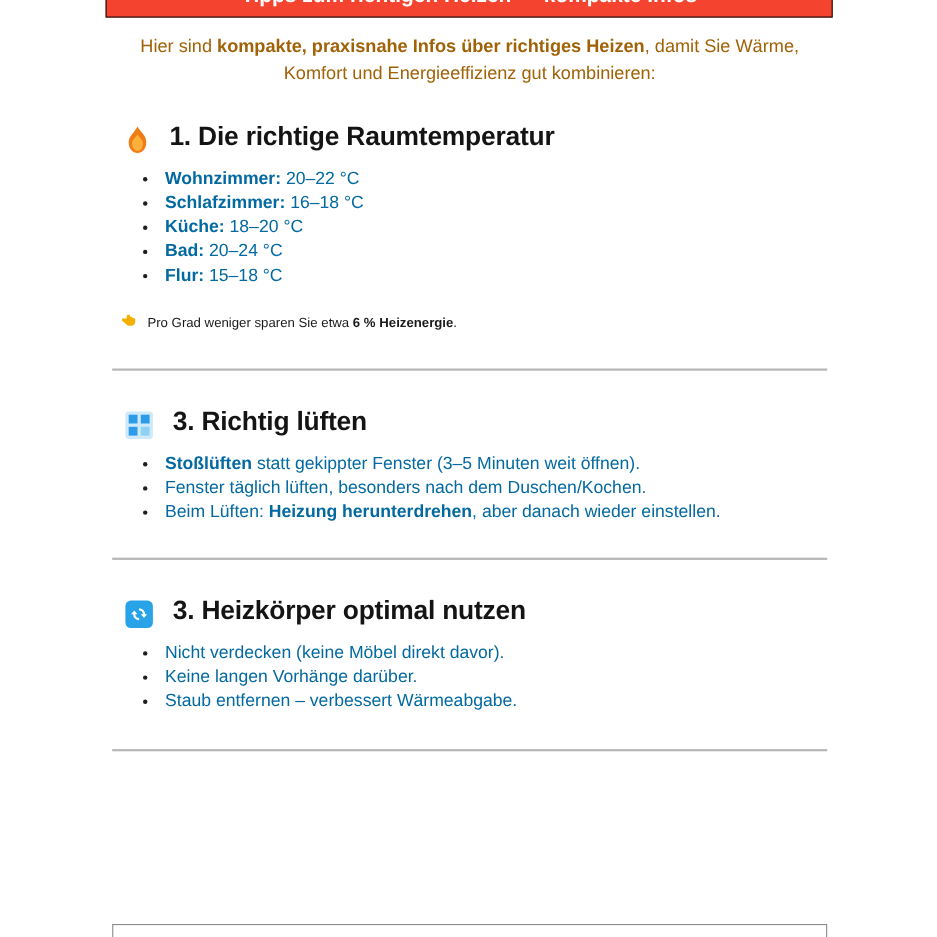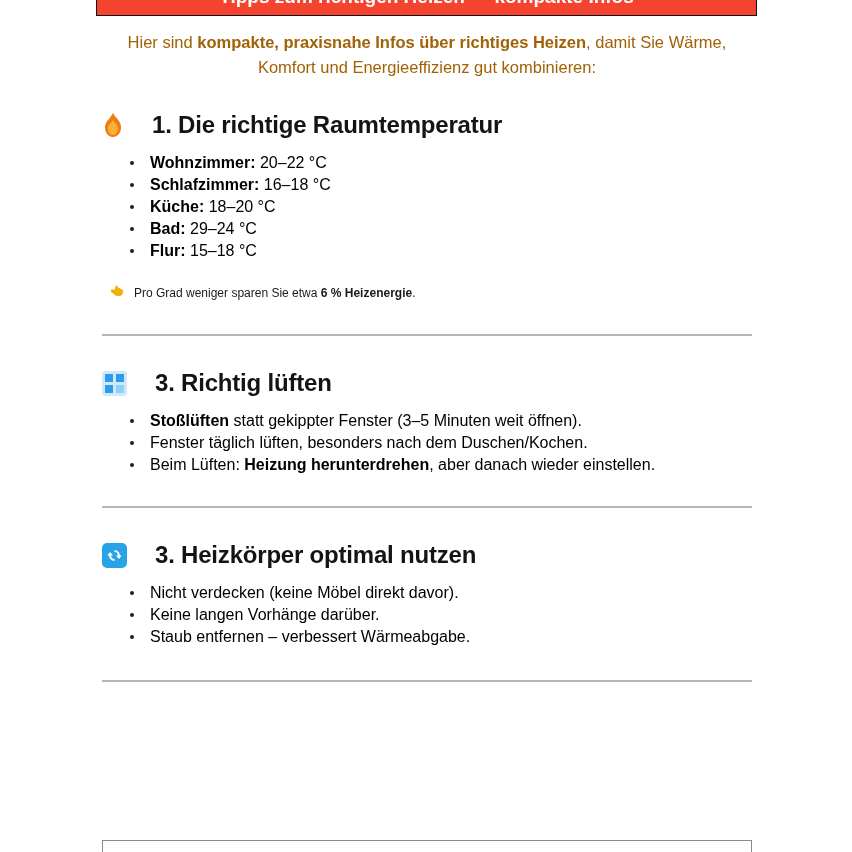--- a/index.html
+++ b/index.html
@@ -59,23 +59,23 @@
     line-height: 25px;
     color: #a16207;
   }
   .intro b { font-weight: bold; }
 
   
   .section { margin: 0; }
 
   .section-head {
     display: flex;
-    align-items: center;
-    gap: 28px;
-    margin: 0;
+    align-items: flex-end;
+    gap: 18px;
+    margin: 12px;
     padding: 0;
   }
 
   .sec-icon {
     flex: 0 0 auto;
     width: 26px;
     height: 26px;
     display: inline-block;
     position: relative;
   }
@@ -121,21 +121,21 @@
   
   ul.bullets {
     margin: 12px 0 0 0;
     padding-left: 48px;
     list-style: none;
   }
   ul.bullets li {
     position: relative;
     font-size: 16px;
     line-height: 22px;
-    color: #000000;
+    color: #0369a1;
     padding-left: 0;
   }
   ul.bullets li::before {
     content: "";
     position: absolute;
     left: -20px;
     top: 9px;
     width: 4px;
     height: 4px;
     background: #1f1f1f;
@@ -207,21 +207,21 @@
             <path d="M11 8 C 12.7 11.3, 16 12.8, 16 16.6 C 16 20.3, 13.7 23, 11 23 C 8.3 23, 6 20.3, 6 16.6 C 6 12.8, 9.3 11.3, 11 8 Z" fill="#fbb03b"></path>
           </svg>
         </span>
         <span class="section-title">1. Die richtige Raumtemperatur</span>
       </div>
 
       <ul class="bullets">
         <li><b>Wohnzimmer:</b><span> 20–22 °C</span></li>
         <li><b>Schlafzimmer:</b><span> 16–18 °C</span></li>
         <li><b>Küche:</b><span> 18–20 °C</span></li>
-        <li><b>Bad:</b><span> 29–24 °C</span></li>
+        <li><b>Bad:</b><span> 20–24 °C</span></li>
         <li><b>Flur:</b><span> 15–18 °C</span></li>
       </ul>
 
       <div class="tip" style="margin-top:20px;">
         <span class="tip-icon">
           <svg viewBox="0 0 18 16" width="17" height="16" aria-hidden="true">
             <path d="M1 7.5 L5.5 7.5 L5.5 5.2 C5.5 4.3 6.2 3.6 7.1 3.6 C8 3.6 8.7 4.3 8.7 5.2 L8.7 6.2 C9 5.9 9.5 5.8 10 5.9 C10.8 6 11.3 6.6 11.4 7.3 C11.8 7.1 12.3 7.1 12.7 7.3 C13.3 7.6 13.7 8.1 13.7 8.8 L13.7 10.6 C13.7 12.7 12 14.4 9.9 14.4 L7.6 14.4 C6.3 14.4 5.2 13.7 4.6 12.6 L1 9.8 Z" fill="#f2b100"></path>
           </svg>
         </span>
         <span><span>Pro Grad weniger sparen Sie etwa </span><b>6 % Heizenergie</b><span>.</span></span>

